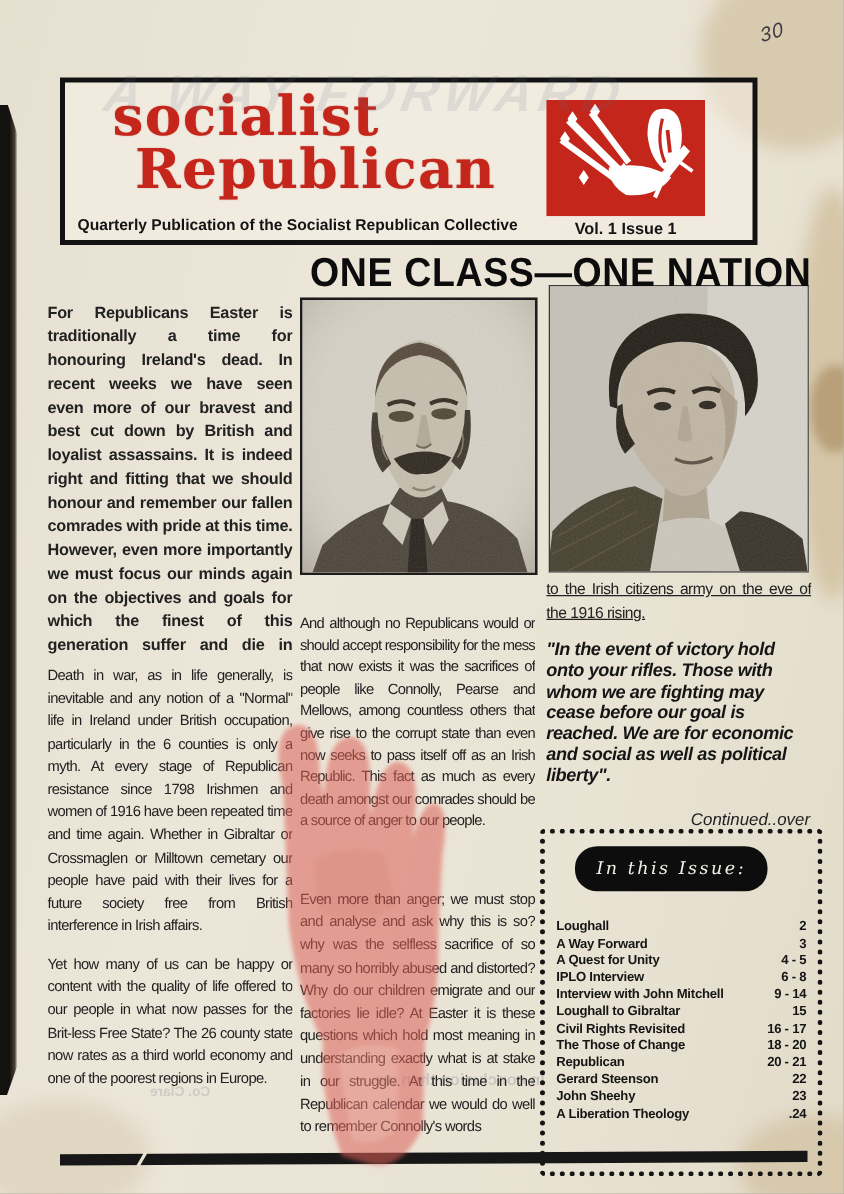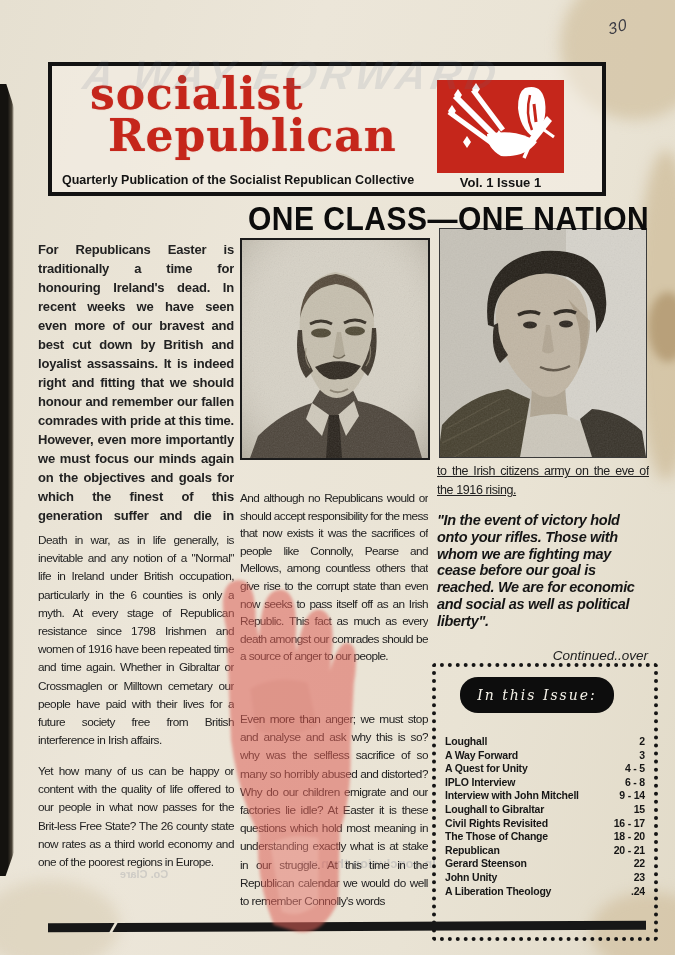--- a/index.html
+++ b/index.html
@@ -247,21 +247,21 @@
         </div>
       <div class="tocrow">
           <span>Republican</span>
           <span>20 - 21</span>
         </div>
       <div class="tocrow">
           <span>Gerard Steenson</span>
           <span>22</span>
         </div>
       <div class="tocrow">
-          <span>John Unity</span>
+          <span>John Sheehy</span>
           <span>23</span>
         </div>
       <div class="tocrow">
           <span>A Liberation Theology</span>
           <span>.24</span>
         </div>
     </div>
   </div>
 
   <div class="abs brule"></div>

